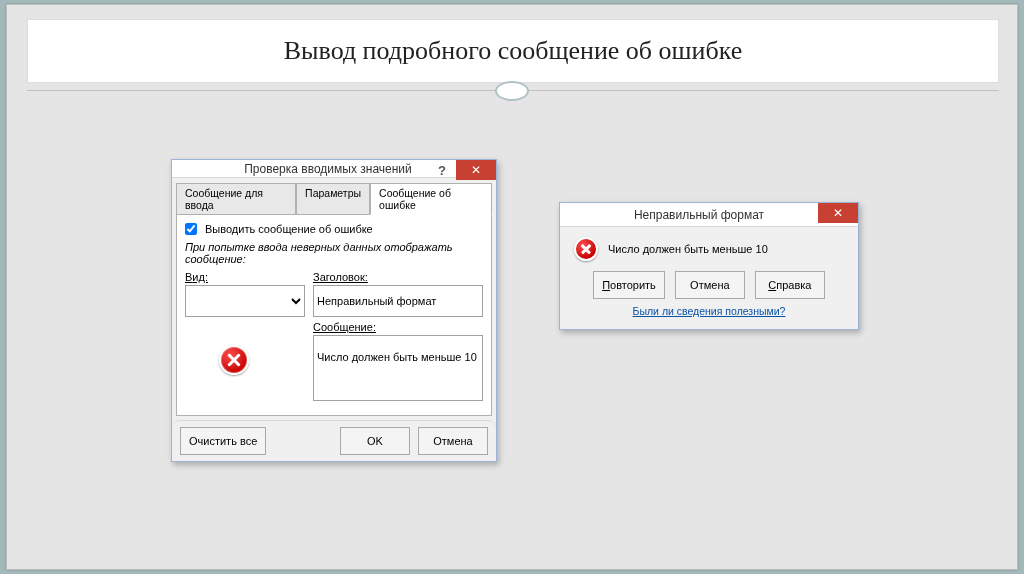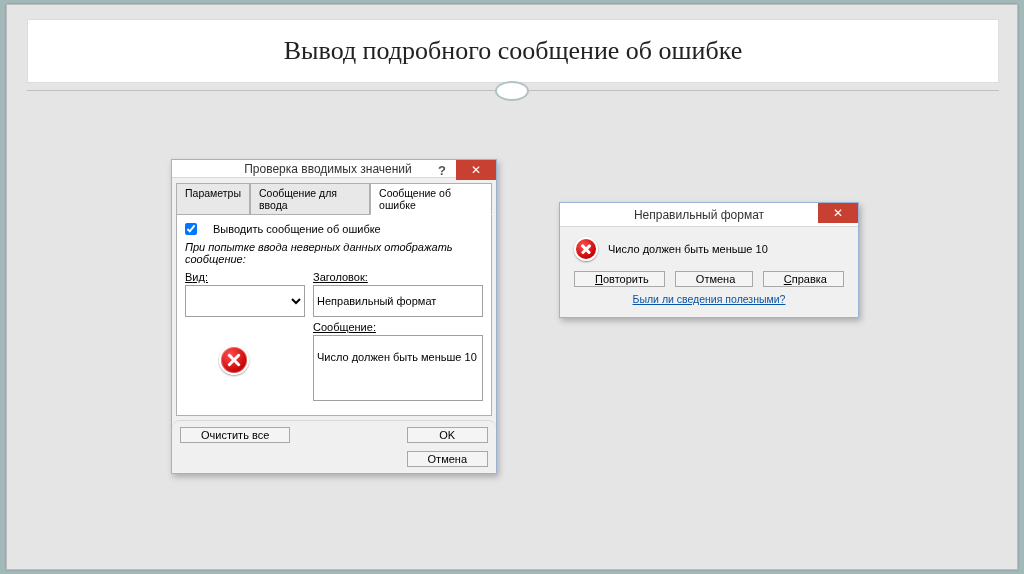--- a/index.html
+++ b/index.html
@@ -121,21 +121,21 @@
     z-index: 2;
   }
   .tab-body {
     margin: 0 4px 4px 4px;
     background: #fff;
     border: 1px solid #b0b0b0;
     padding: 8px;
     position: relative;
   }
   .chk-row {
-    display: flex; align-items: flex-end; gap: 16px;
+    display: flex; align-items: flex-end; gap: 8px;
     margin-bottom: 6px;
   }
   .chk-row input { width: 12px; height: 12px; }
   .hint-row { margin-bottom: 6px; font-style: italic; }
   .fields-row { display: flex; gap: 8px; margin-bottom: 4px; }
   .field-col { flex: 1; }
   .field-label { display: block; margin-bottom: 2px; text-decoration: underline; }
   .d1-select, .d1-input, .d1-textarea {
     width: 100%;
     font-size: 11px;
@@ -171,29 +171,29 @@
   .error-icon-big::after  { transform: translate(-50%,-50%) rotate(-45deg); }
 
   .d1-buttons {
     display: flex;
     justify-content: space-between;
     padding: 6px 8px;
     border-top: 1px solid #d8d8d8;
     background: #f0f0f0;
     border-radius: 8px;
   }
-  .d1-buttons .right { display: flex; gap: 8px; flex-direction: column; }
+  .d1-buttons .right { display: flex; gap: 8px; }
   .win-btn {
     min-width: 70px;
-    height: 16px;
+    height: 28px;
     font-size: 11px;
     background: #f4f4f4;
     border: 1px solid #a8a8a8;
     cursor: pointer;
-    padding: 0 20px;
+    padding: 0 8px;
   }
 
   
   .dialog2 {
     position: absolute;
     top: 197px; left: 552px;
     width: 300px;
     background: #f0f0f0;
     border: 1px solid #9bb3d6;
     box-shadow: 2px 3px 6px rgba(0,0,0,.25);
@@ -269,22 +269,22 @@
   <div class="separator-line"></div>
   <div class="sep-circle"></div>
 
   <div class="dialog1">
     <div class="d1-titlebar">
       <span class="d1-title">Проверка вводимых значений</span>
       <span class="d1-help">?</span>
       <span class="d1-close">✕</span>
     </div>
     <div class="tabs">
+      <div class="tab">Сообщение для ввода</div>
       <div class="tab">Параметры</div>
-      <div class="tab">Сообщение для ввода</div>
       <div class="tab active">Сообщение об ошибке</div>
     </div>
     <div class="tab-body">
       <label class="chk-row">
         <input type="checkbox" checked="" style="">
         <span>Выводить сообщение об ошибке</span>
       </label>
       <div class="hint-row">При попытке ввода неверных данных отображать сообщение:</div>
       <div class="fields-row">
         <div class="field-col" style="flex:0 0 120px;">

